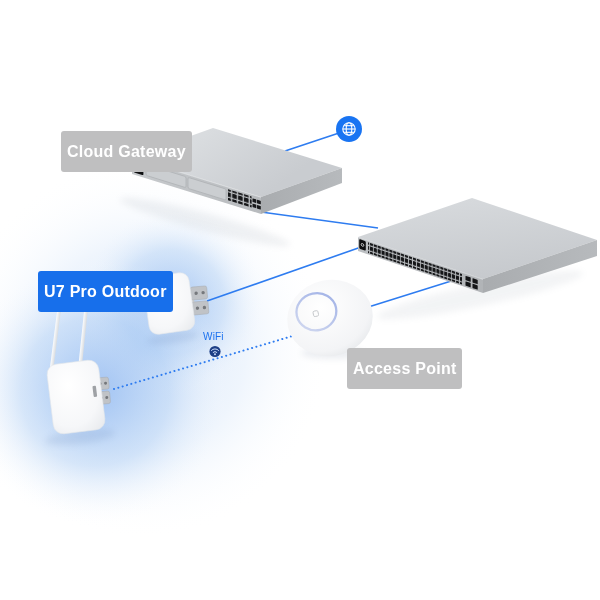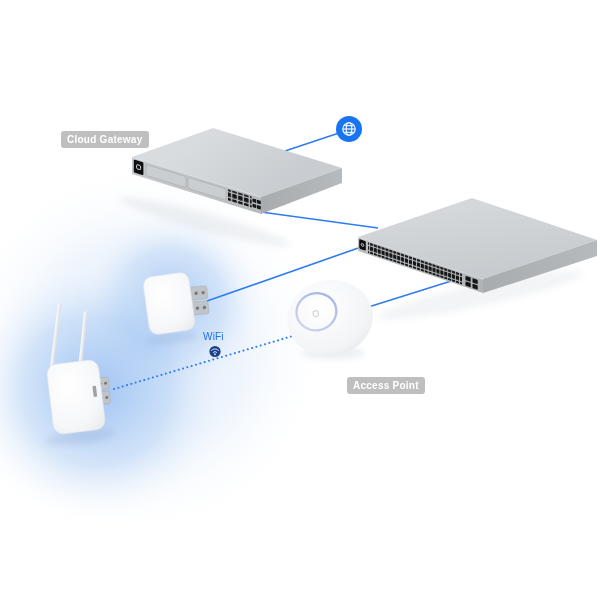--- a/index.html
+++ b/index.html
@@ -1,21 +1,21 @@
 <!DOCTYPE html>
 <html><head>
 <meta charset="utf-8">
 <style>
   html,body{margin:0;padding:0;background:#ffffff;}
   .stage{position:relative;width:600px;height:600px;overflow:hidden;
          font-family:"Liberation Sans",sans-serif;background:#ffffff;}
   .stage svg{position:absolute;left:0;top:0;}
   .badge{position:absolute;display:inline-flex;align-items:center;justify-content:center;
-         height:17px;padding:0 6px;border-radius:3px;
-         font-size:10px;font-weight:600;letter-spacing:.25px;color:#fff;
+         height:17px;padding:12px 6px;border-radius:3px;
+         font-size:16px;font-weight:600;letter-spacing:.25px;color:#fff;
          white-space:nowrap;line-height:17px;}
   .badge.gray{background:#bfbfc0;}
   .badge.blue{background:#176FEB;font-weight:700;}
   .wifi-text{position:absolute;color:#1B71EE;font-size:10px;font-weight:400;
              letter-spacing:.2px;white-space:nowrap;}
 </style>
 </head>
 <body>
 
 <div class="stage">
@@ -185,19 +185,20 @@
   <g>
     <circle cx="215" cy="351.5" r="5.6" fill="#1D3F86"></circle>
     <path d="M211.2,350.7 a5,5 0 0 1 7.6,0" fill="none" stroke="#cfe0ff" stroke-width="1"></path>
     <path d="M212.9,352.6 a3,3 0 0 1 4.2,0" fill="none" stroke="#cfe0ff" stroke-width="1"></path>
     <circle cx="215" cy="354.3" r="0.95" fill="#cfe0ff"></circle>
   </g>
 </svg>
 
 <div class="badge gray" style="left:61px;top:131px;">Cloud Gateway</div>
 
-
-
-<div class="badge gray" style="left:347px;top:348px;margin-top:29px;">Access Point</div>
+<div class="badge blue" style="left:38px;top:271px;">U7 Pro Outdoor</div>
+
+
+<div class="badge gray" style="left:347px;top:348px;">Access Point</div>
 
 <div class="wifi-text" style="left:203px;top:331px;">WiFi</div>
 
 </div>
 
 </body></html>

